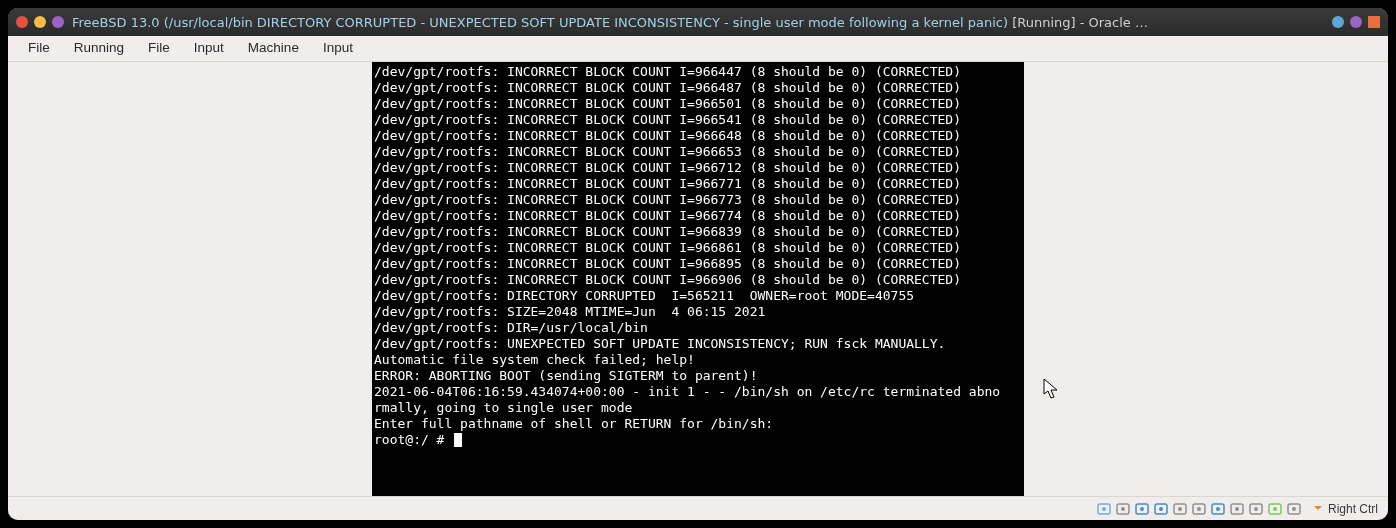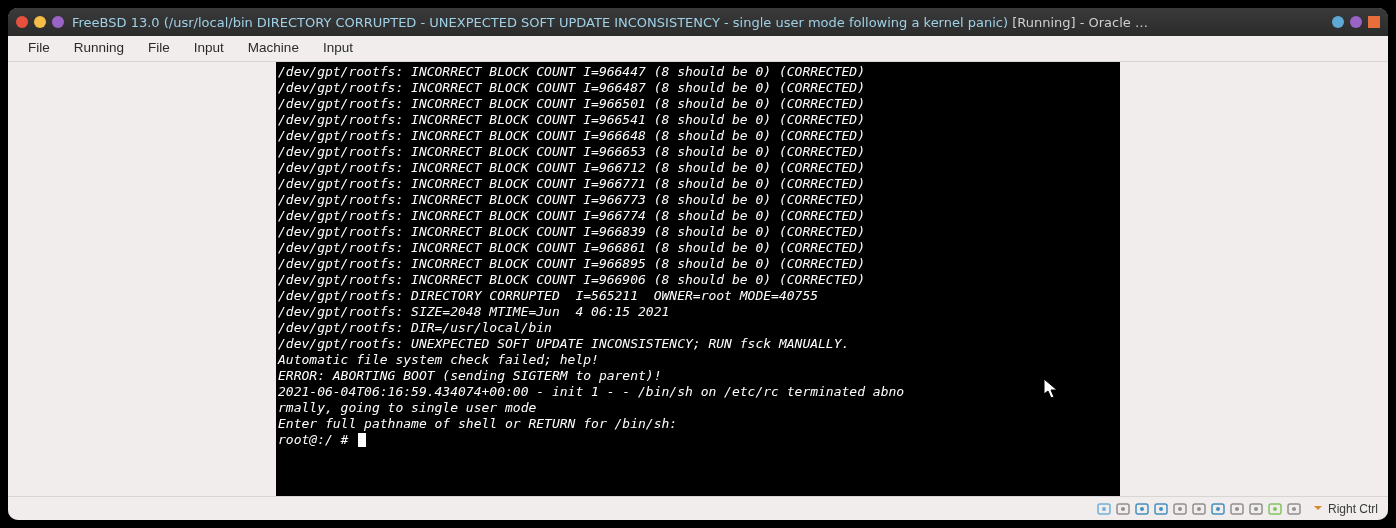--- a/index.html
+++ b/index.html
@@ -63,30 +63,29 @@
   }
   .content {
     flex: 1;
     background: #f0edec;
     display: flex;
     justify-content: center;
     position: relative;
     overflow: hidden;
   }
   .term {
-    width: 844px;
+    width: 652px;
     background: #000;
     color: #fff;
     font-family: "DejaVu Sans Mono","Liberation Mono",monospace;
     font-size: 13px;
     line-height: 16px;
     padding: 2px 0 2px 2px;
     white-space: pre;
     overflow: hidden;
-    font-style: italic;
   }
   .term .line { white-space: pre; }
   .cursor-block {
     display: inline-block;
     width: 8px; height: 14px;
     background: #fff;
     vertical-align: text-bottom;
     margin-left: 2px;
   }
   .mouse-cursor {

